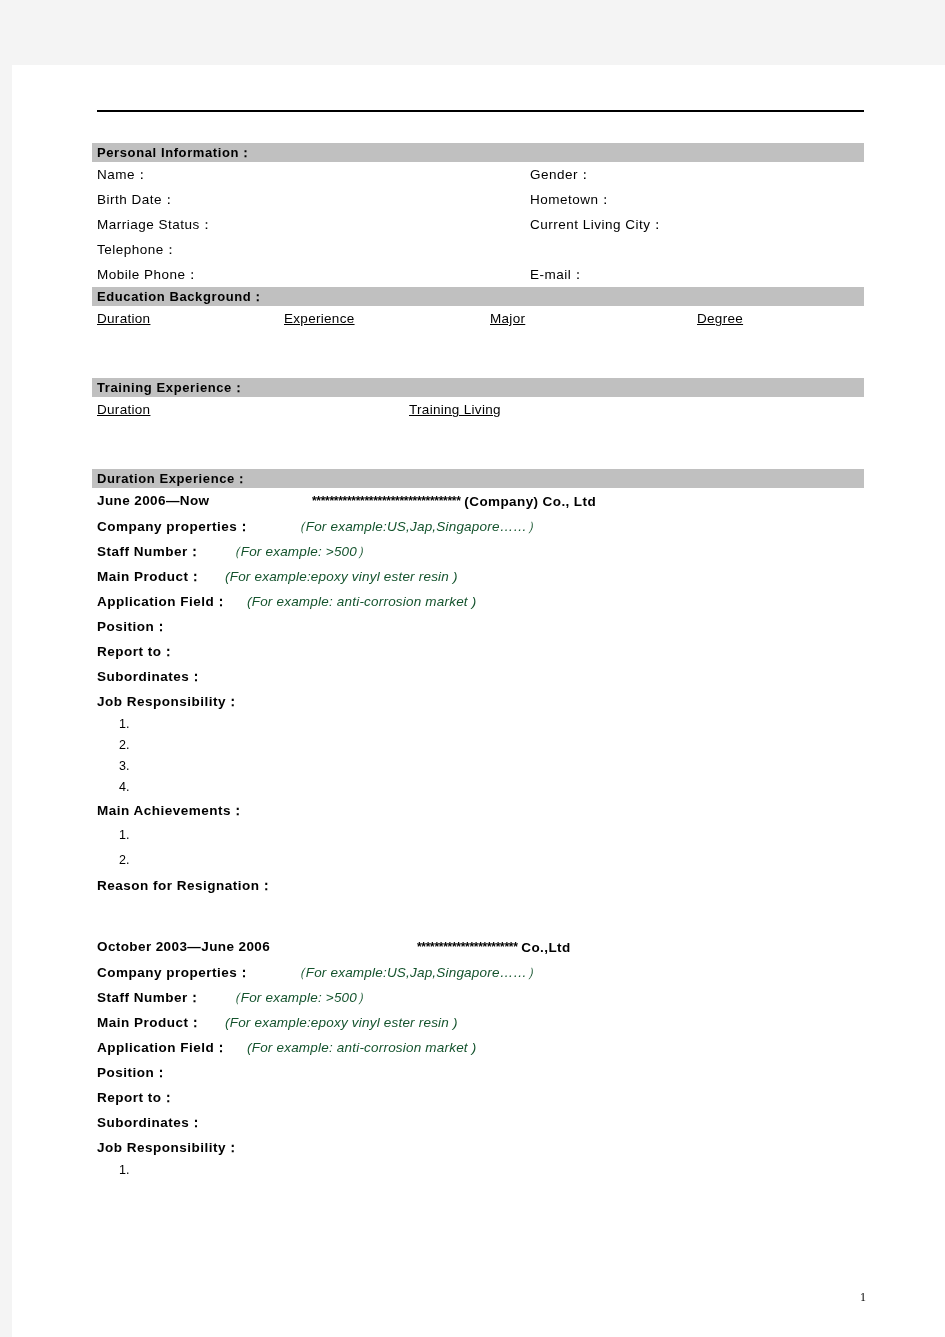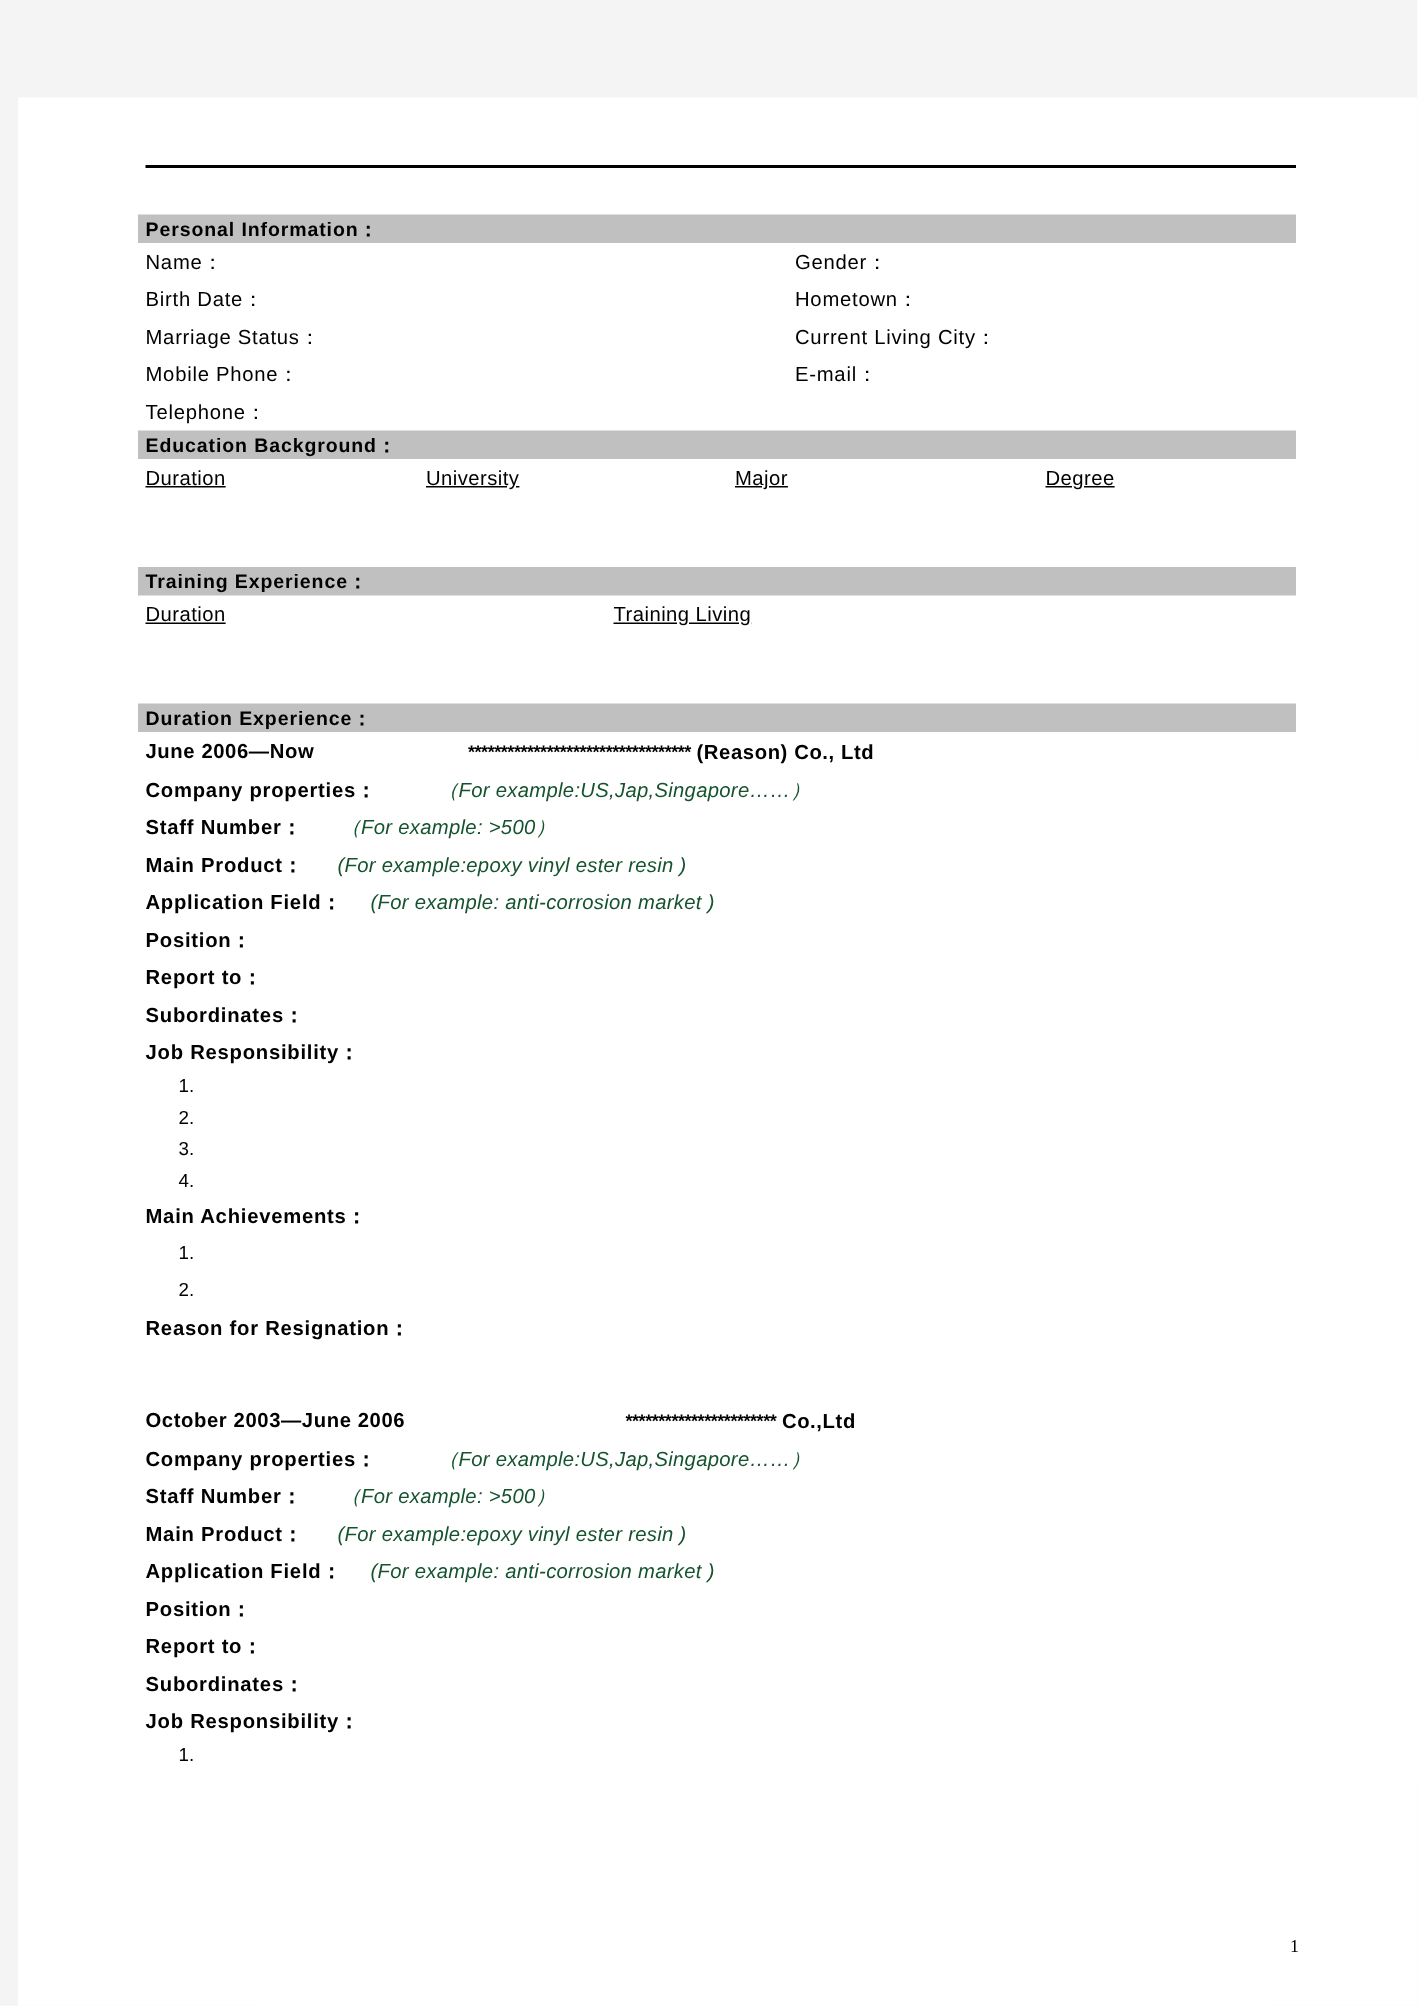--- a/index.html
+++ b/index.html
@@ -168,33 +168,33 @@
       <span class="col-left lbl">Birth Date：</span>
       <span class="col-right lbl">Hometown：</span>
     </div>
 
     <div class="row">
       <span class="col-left lbl">Marriage Status：</span>
       <span class="col-right lbl">Current Living City：</span>
     </div>
 
     <div class="row">
+      <span class="col-left lbl">Telephone：</span>
+    </div>
+
+    <div class="row">
       <span class="col-left lbl">Mobile Phone：</span>
       <span class="col-right lbl">E-mail：</span>
     </div>
 
-    <div class="row">
-      <span class="col-left lbl">Telephone：</span>
-    </div>
-
     <div class="bar">Education Background：</div>
 
     <div class="cols">
       <span class="c1 uline">Duration</span>
-      <span class="c2 uline">University</span>
+      <span class="c2 uline">Experience</span>
       <span class="c3 uline"> Major </span>
       <span class="c4 uline">Degree</span>
     </div>
 
     <div class="spacer-lg"></div>
 
     <div class="bar">Training Experience：</div>
 
     <div class="cols">
       <span class="c1 uline">Duration</span>
@@ -202,21 +202,21 @@
     </div>
 
     <div class="spacer-lg"></div>
 
     <div class="bar">Duration Experience：</div>
 
     <div class="job-head">
       <span class="job-date">June 2006—Now</span>
       <span class="stars-wrap" style="left:220px;">
         <span class="stars">**********************************</span>
-        <span class="co">(Reason) Co., Ltd</span>
+        <span class="co">(Company) Co., Ltd</span>
       </span>
     </div>
 
     <div class="fieldrow">
       <span class="k">Company properties：</span>
       <span class="v" style="left:200px;">（For example:US,Jap,Singapore……）</span>
     </div>
 
     <div class="fieldrow">
       <span class="k">Staff Number：</span>

